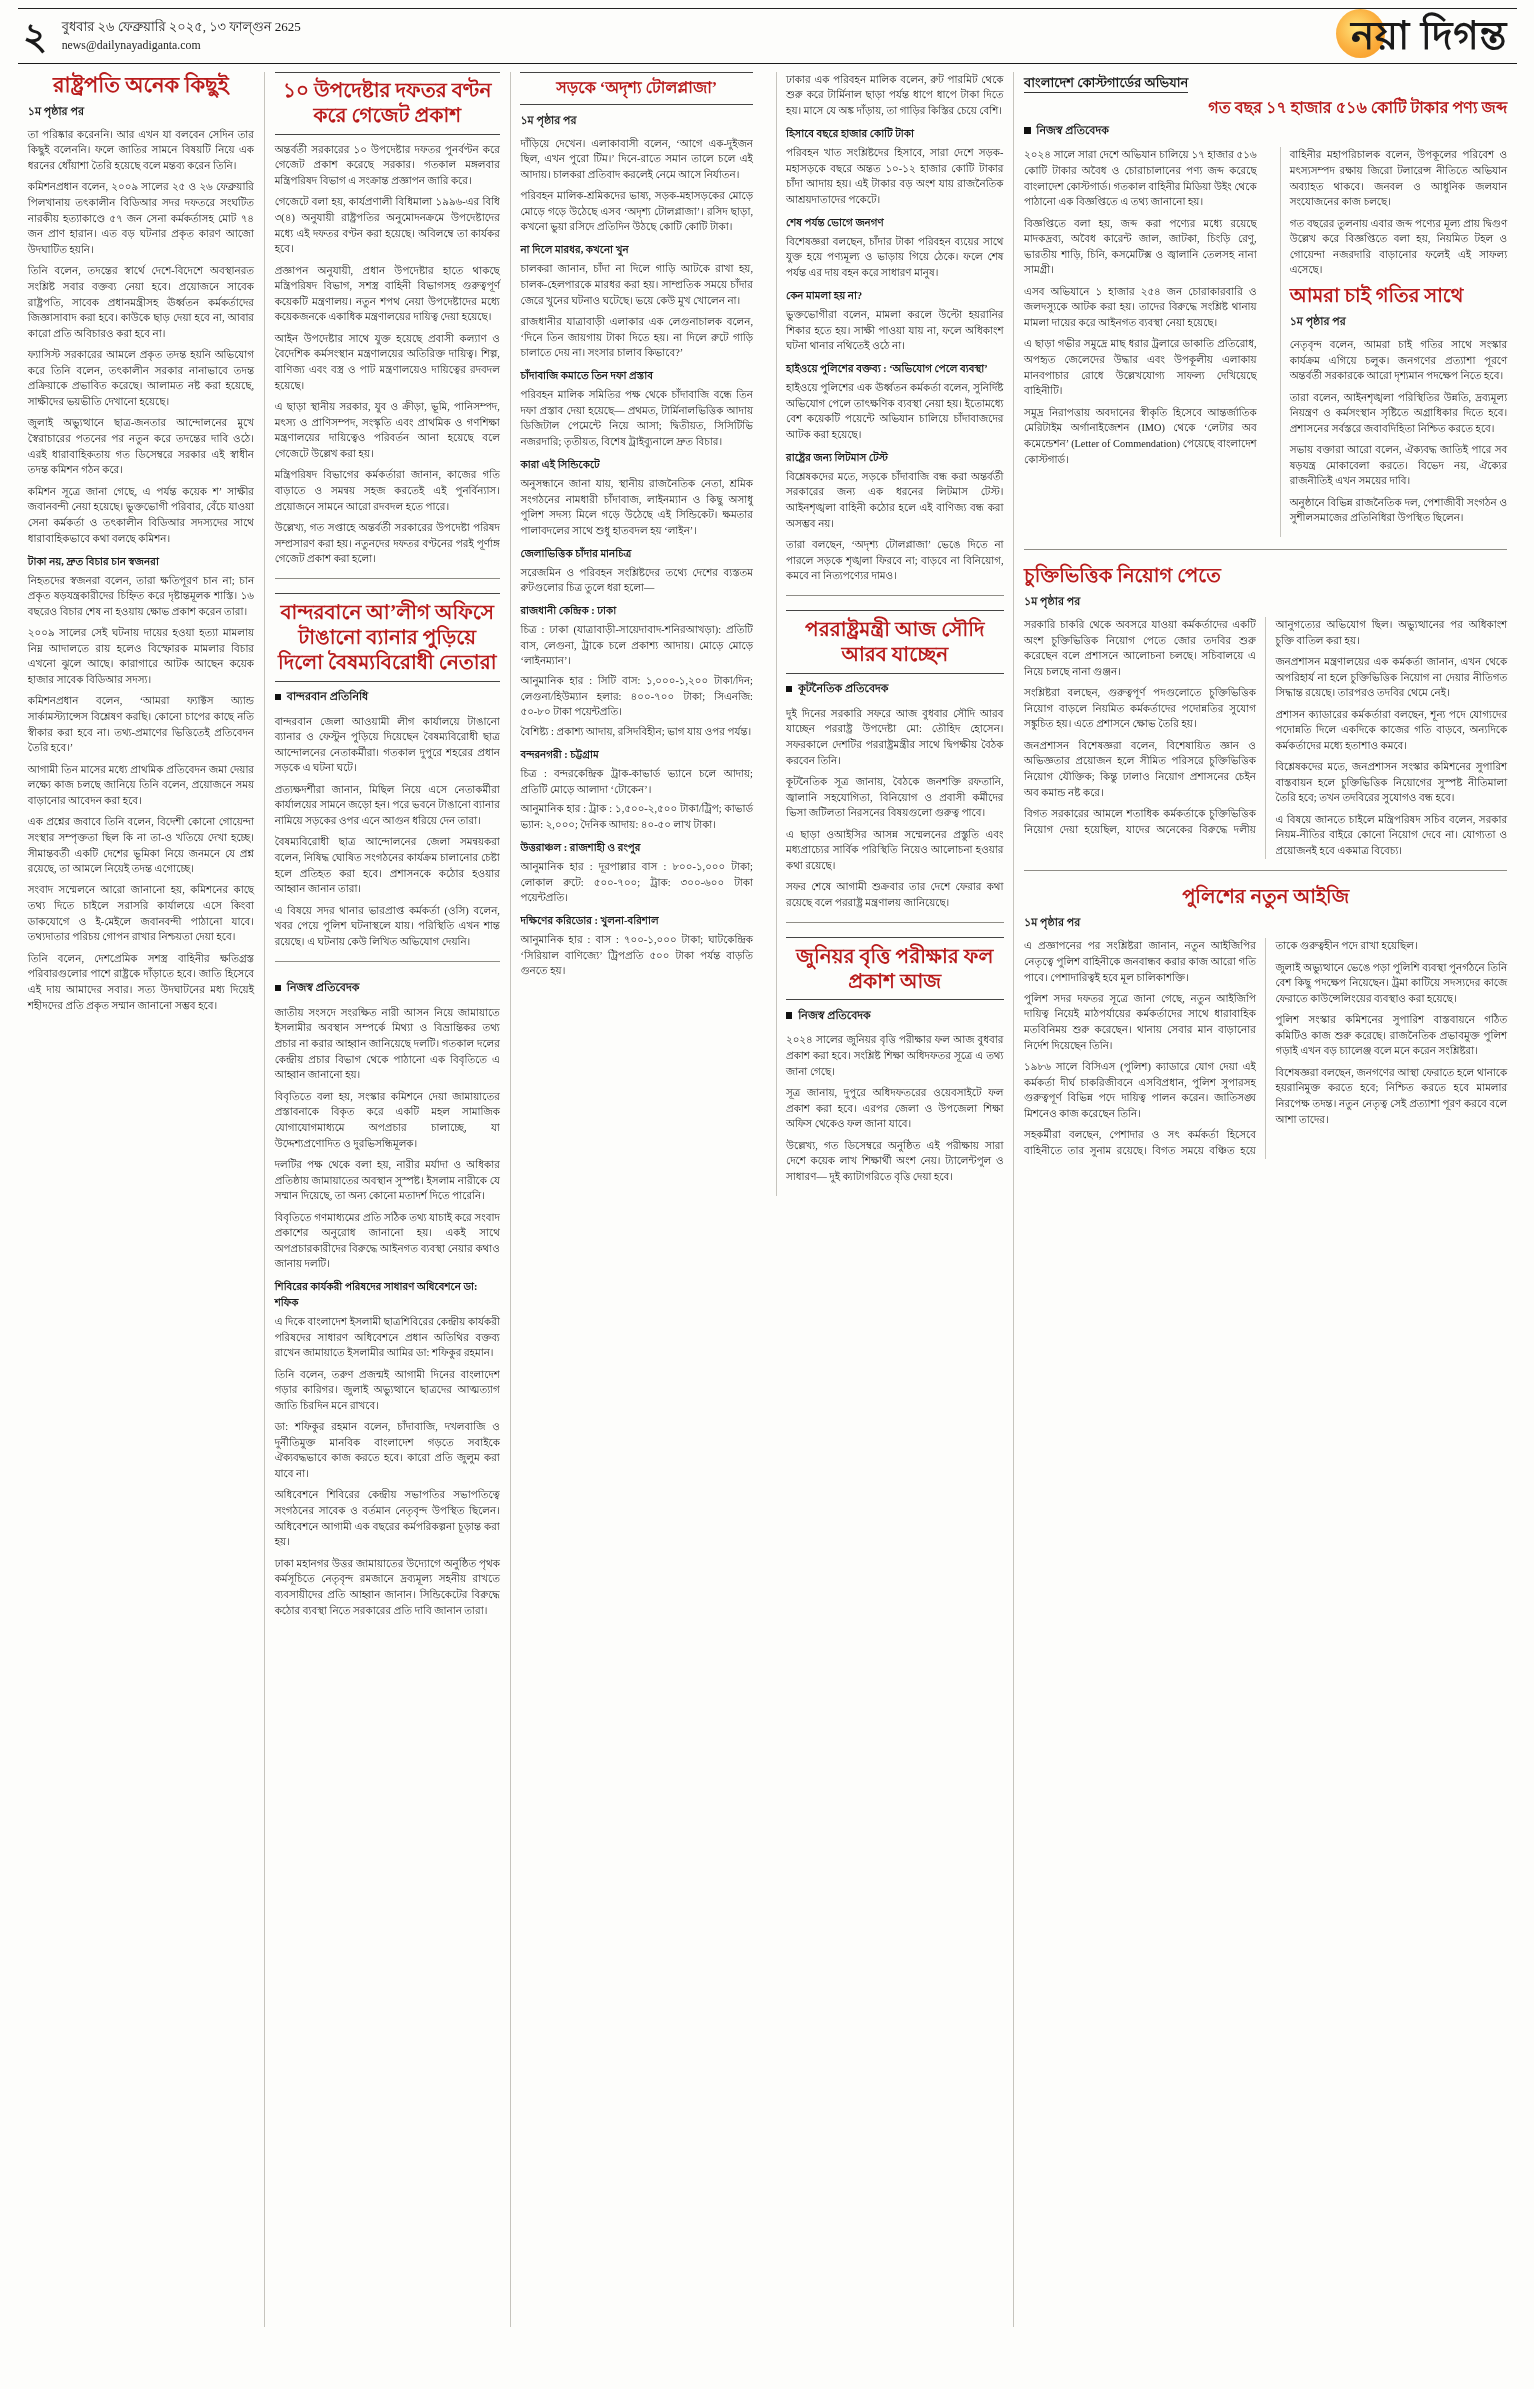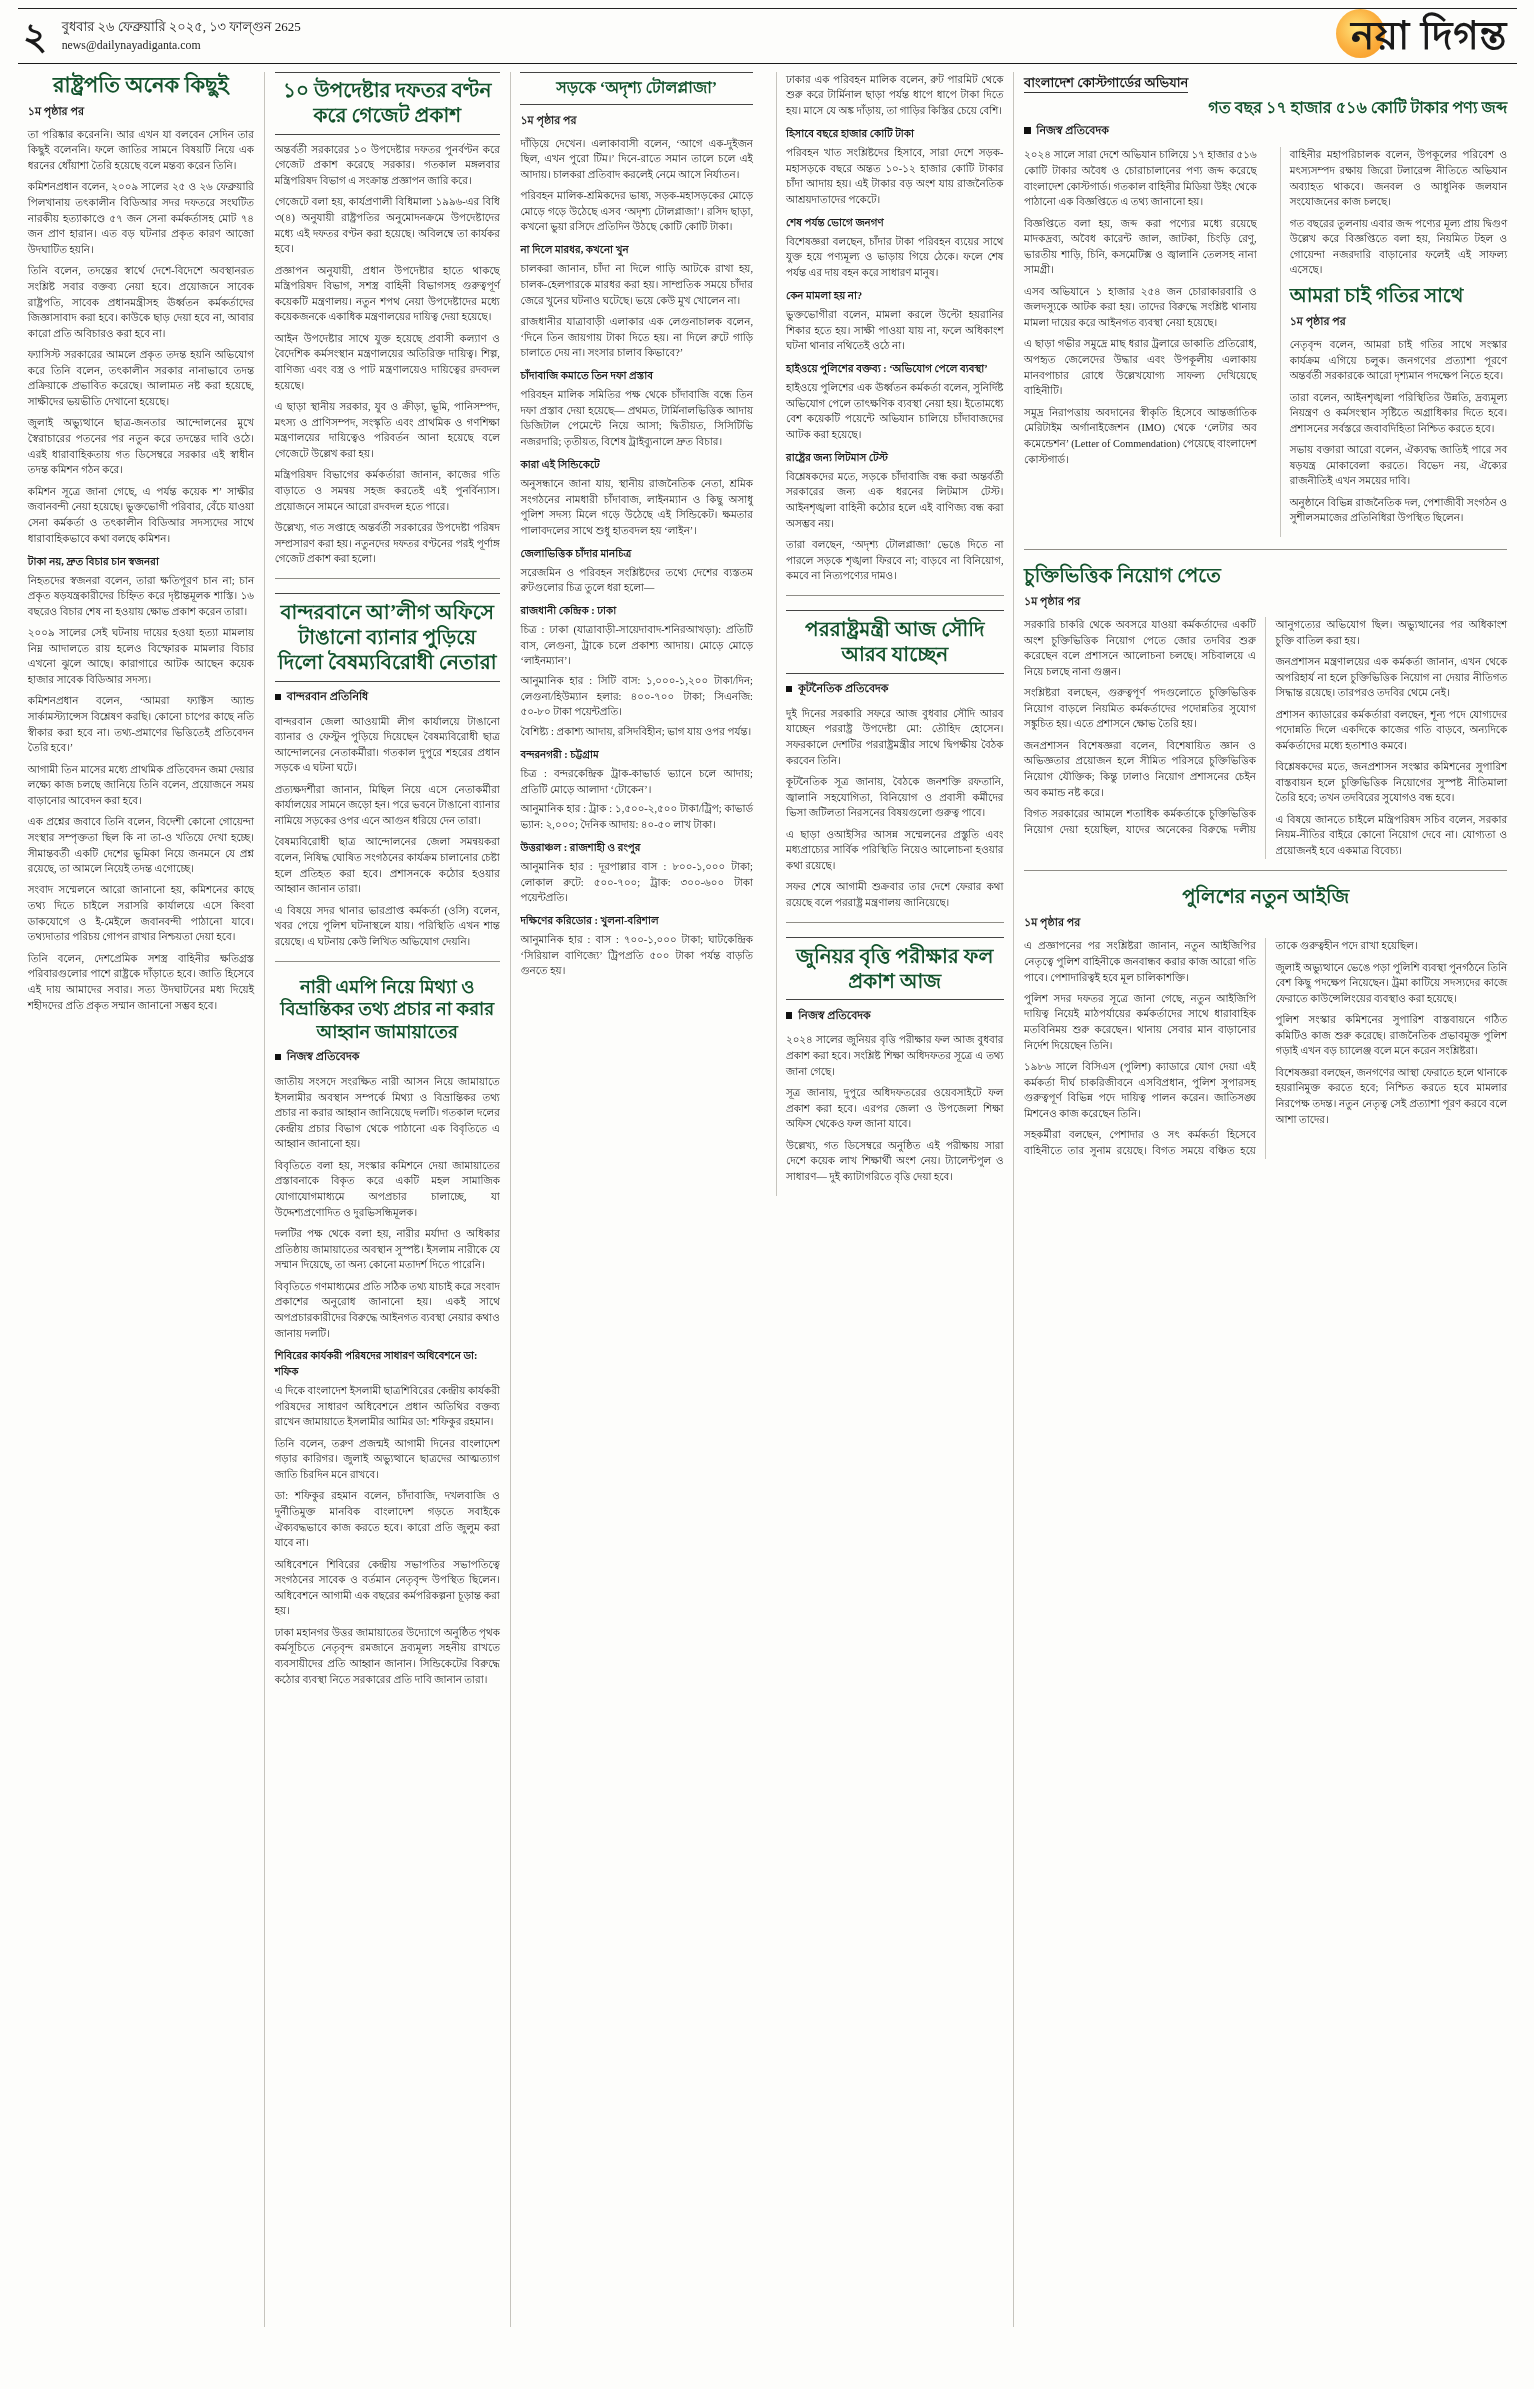--- a/index.html
+++ b/index.html
@@ -31,21 +31,21 @@
   .content>section{padding:0 9.8px;box-sizing:border-box;}
   .content>section+section{border-left:0.8px solid #c6c4bd;}
   .split{display:grid;grid-template-columns:1fr 1fr;}
   .split>div{padding:0 9px;box-sizing:border-box;min-width:0;}
   .split>div+div{border-left:0.8px solid #c6c4bd;margin-left:14px;}
   .split.tight>div:first-child{padding-left:0;}
   .split.tight>div:last-child{padding-right:0;}
   
   article{margin-bottom:11.4px;}
   article+article,.sep-top{border-top:0.8px solid #8f8d86;padding-top:14px;margin-top:8.1px;}
-  .hl{font-weight:700;color:#14532d;margin:0 0 4.9px;line-height:1.25;}
+  .hl{font-weight:700;color:#b91c1c;margin:0 0 4.9px;line-height:1.25;}
   .hl-col{font-size:21px;text-align:center;}
   .hl-box{font-size:20px;text-align:center;border-top:0.8px solid #444;border-bottom:0.8px solid #444;padding:5.7px 1.6px;margin-bottom:6.5px;}
   .hl-toll{font-size:16px;}
   .hl-big{font-size:16px;text-align:right;line-height:1.2;}
   .hl-sec-left{font-size:19.5px;text-align:left;}
   .hl-sec-center{font-size:19.5px;text-align:center;}
   .kicker{font-size:13px;font-weight:700;margin:1.6px 0 3.3px;}
   .kicker span{border-bottom:0.8px solid #333;padding-bottom:2px;}
   .byline{font-size:11px;font-weight:700;margin:3.3px 0 6.5px;}
   .byline::before{content:"";display:inline-block;width:6.5px;height:6.5px;background:#111;margin-right:5.7px;}
@@ -119,21 +119,20 @@
         <div class="byline">বান্দরবান প্রতিনিধি</div>
         <div class="body">
             <p class="para p-body">বান্দরবান জেলা আওয়ামী লীগ কার্যালয়ে টাঙানো ব্যানার ও ফেস্টুন পুড়িয়ে দিয়েছেন বৈষম্যবিরোধী ছাত্র আন্দোলনের নেতাকর্মীরা। গতকাল দুপুরে শহরের প্রধান সড়কে এ ঘটনা ঘটে।</p>
             <p class="para p-body">প্রত্যক্ষদর্শীরা জানান, মিছিল নিয়ে এসে নেতাকর্মীরা কার্যালয়ের সামনে জড়ো হন। পরে ভবনে টাঙানো ব্যানার নামিয়ে সড়কের ওপর এনে আগুন ধরিয়ে দেন তারা।</p>
             <p class="para p-body">বৈষম্যবিরোধী ছাত্র আন্দোলনের জেলা সমন্বয়করা বলেন, নিষিদ্ধ ঘোষিত সংগঠনের কার্যক্রম চালানোর চেষ্টা হলে প্রতিহত করা হবে। প্রশাসনকে কঠোর হওয়ার আহ্বান জানান তারা।</p>
             <p class="para p-body">এ বিষয়ে সদর থানার ভারপ্রাপ্ত কর্মকর্তা (ওসি) বলেন, খবর পেয়ে পুলিশ ঘটনাস্থলে যায়। পরিস্থিতি এখন শান্ত রয়েছে। এ ঘটনায় কেউ লিখিত অভিযোগ দেয়নি।</p>
           </div>
       </article>
 
       <article>
-        <h2 class="hl hl-col" style="font-size:18px;">নারী এমপি নিয়ে মিথ্যা ও বিভ্রান্তিকর তথ্য প্রচার না করার আহ্বান জামায়াতের</h2>
         <div class="byline">নিজস্ব প্রতিবেদক</div>
         <div class="body">
             <p class="para p-body">জাতীয় সংসদে সংরক্ষিত নারী আসন নিয়ে জামায়াতে ইসলামীর অবস্থান সম্পর্কে মিথ্যা ও বিভ্রান্তিকর তথ্য প্রচার না করার আহ্বান জানিয়েছে দলটি। গতকাল দলের কেন্দ্রীয় প্রচার বিভাগ থেকে পাঠানো এক বিবৃতিতে এ আহ্বান জানানো হয়।</p>
             <p class="para p-body">বিবৃতিতে বলা হয়, সংস্কার কমিশনে দেয়া জামায়াতের প্রস্তাবনাকে বিকৃত করে একটি মহল সামাজিক যোগাযোগমাধ্যমে অপপ্রচার চালাচ্ছে, যা উদ্দেশ্যপ্রণোদিত ও দুরভিসন্ধিমূলক।</p>
             <p class="para p-body">দলটির পক্ষ থেকে বলা হয়, নারীর মর্যাদা ও অধিকার প্রতিষ্ঠায় জামায়াতের অবস্থান সুস্পষ্ট। ইসলাম নারীকে যে সম্মান দিয়েছে, তা অন্য কোনো মতাদর্শ দিতে পারেনি।</p>
             <p class="para p-body">বিবৃতিতে গণমাধ্যমের প্রতি সঠিক তথ্য যাচাই করে সংবাদ প্রকাশের অনুরোধ জানানো হয়। একই সাথে অপপ্রচারকারীদের বিরুদ্ধে আইনগত ব্যবস্থা নেয়ার কথাও জানায় দলটি।</p>
             <p class="para p-subhead">শিবিরের কার্যকরী পরিষদের সাধারণ অধিবেশনে ডা: শফিক</p>
             <p class="para p-body">এ দিকে বাংলাদেশ ইসলামী ছাত্রশিবিরের কেন্দ্রীয় কার্যকরী পরিষদের সাধারণ অধিবেশনে প্রধান অতিথির বক্তব্য রাখেন জামায়াতে ইসলামীর আমির ডা: শফিকুর রহমান।</p>
             <p class="para p-body">তিনি বলেন, তরুণ প্রজন্মই আগামী দিনের বাংলাদেশ গড়ার কারিগর। জুলাই অভ্যুত্থানে ছাত্রদের আত্মত্যাগ জাতি চিরদিন মনে রাখবে।</p>
             <p class="para p-body">ডা: শফিকুর রহমান বলেন, চাঁদাবাজি, দখলবাজি ও দুর্নীতিমুক্ত মানবিক বাংলাদেশ গড়তে সবাইকে ঐক্যবদ্ধভাবে কাজ করতে হবে। কারো প্রতি জুলুম করা যাবে না।</p>

